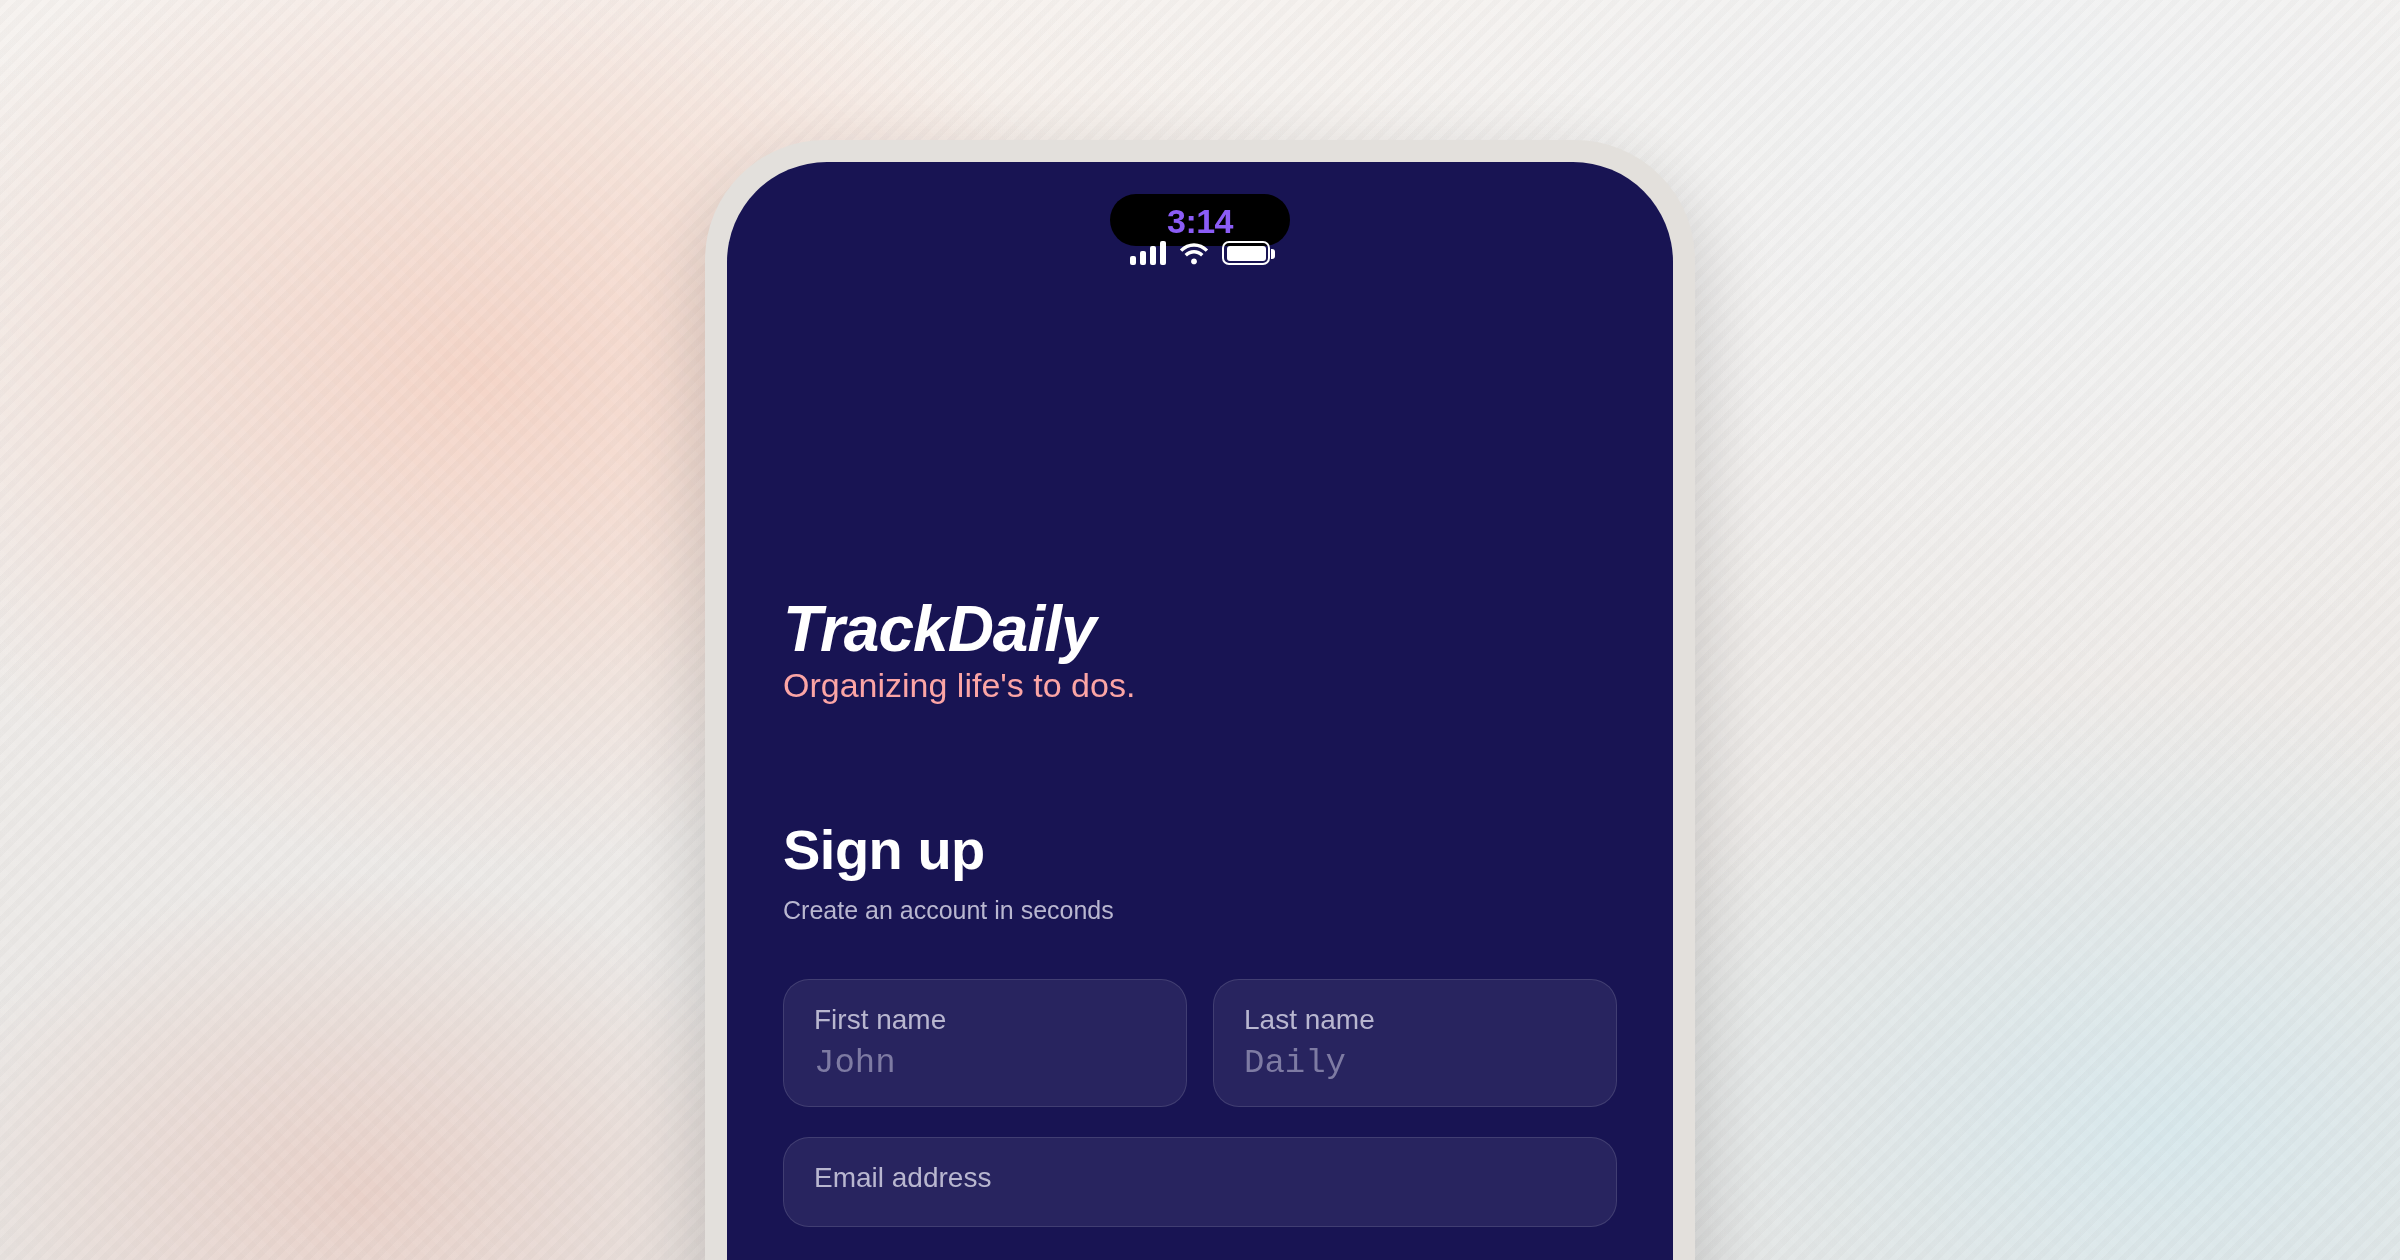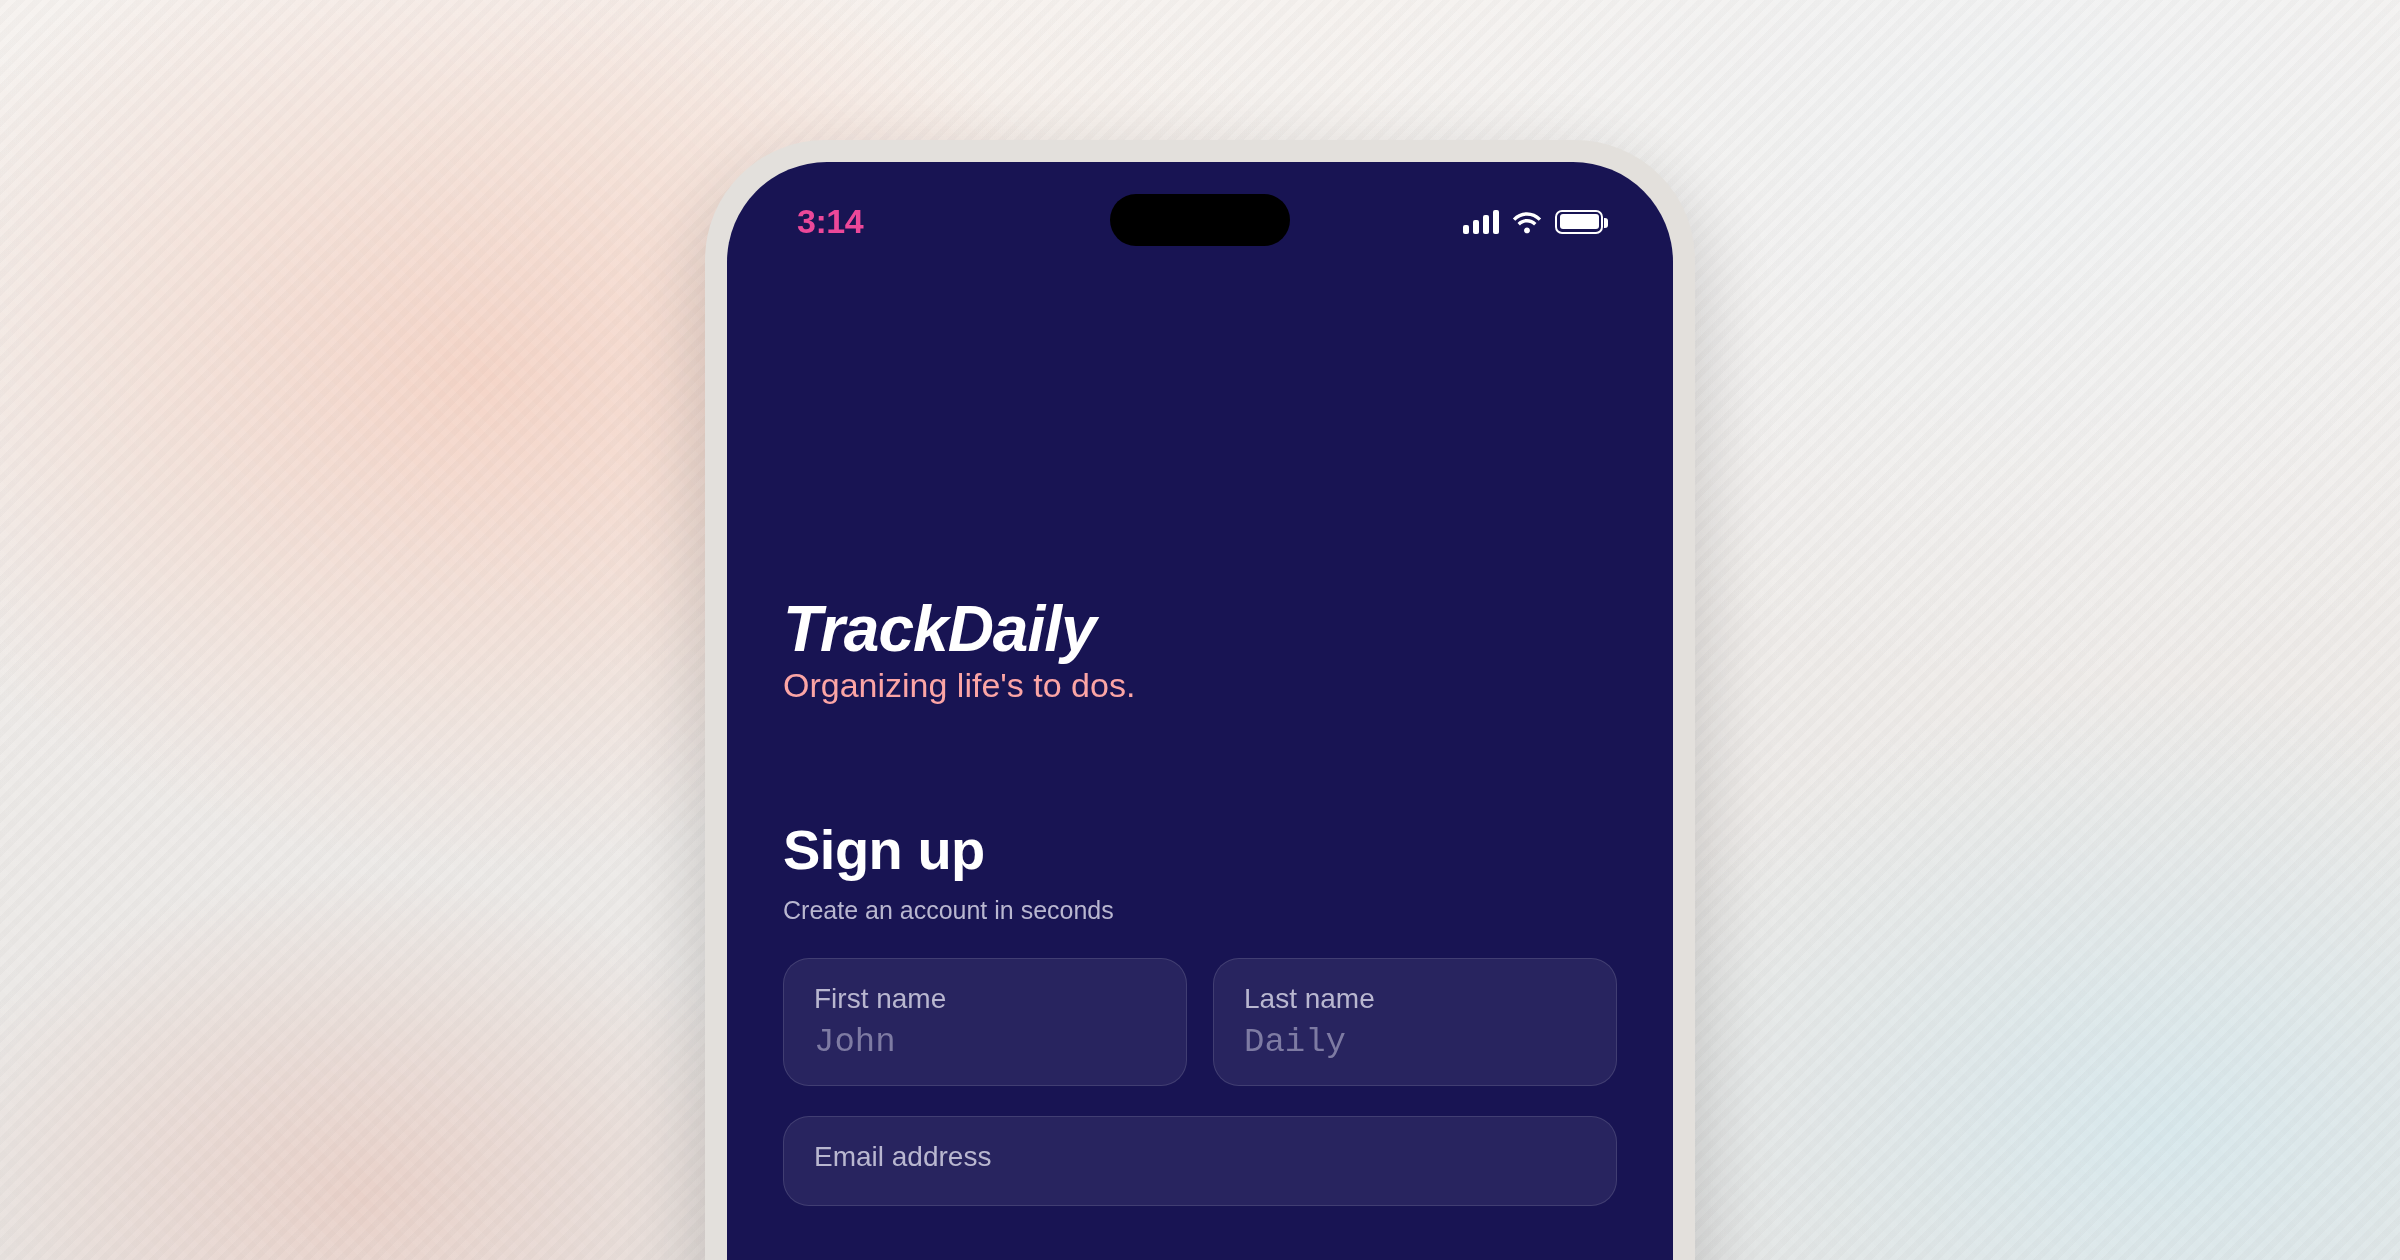--- a/index.html
+++ b/index.html
@@ -47,21 +47,22 @@
 }
 
 .status-bar {
   position: absolute;
   top: 40px;
   left: 0; right: 0;
   display: flex;
   align-items: center;
   justify-content: space-between;
   padding: 0 70px;
-  color: #ec4899;
+  color: #8b5cf6;
+  flex-direction: column;
 }
 .status-bar .time { font-size: 34px; font-weight: 600; letter-spacing: -0.5px; }
 .dynamic-island {
   position: absolute;
   top: 32px;
   left: 50%;
   transform: translateX(-50%);
   width: 180px;
   height: 52px;
   background: #000;
@@ -79,21 +80,21 @@
 .battery-icon { width: 48px; height: 24px; border: 2.5px solid #fff; border-radius: 7px; position: relative; }
 .battery-icon::after { content:""; position:absolute; right:-7px; top:6px; width:4px; height:10px; background:#fff; border-radius: 0 3px 3px 0; }
 .battery-icon .fill { position:absolute; inset:2.5px; background:#fff; border-radius:3px; }
 
 .content { position: absolute; top: 430px; left: 56px; right: 56px; color: #fff; }
 .app-title { font-size: 64px; font-weight: 700; letter-spacing: -1px; font-style: italic; }
 .app-tagline { font-size: 34px; color: #fca5a5; margin-top: 0; }
 .signup-heading { font-size: 56px; font-weight: 700; margin-top: 112px; letter-spacing: -0.5px; }
 .signup-sub { font-size: 25px; color: #b9b7d0; margin-top: 14px; }
 
-.field-row { display: flex; gap: 26px; margin-top: 33px; }
+.field-row { display: flex; gap: 26px; margin-top: 54px; }
 .field { flex: 1; background: rgba(255,255,255,0.07); border: 1px solid rgba(255,255,255,0.12); border-radius: 26px; padding: 24px 30px 24px; }
 .field-full { margin-top: 30px; }
 .field-label { font-size: 28px; color: #b9b7d0; margin-bottom: 8px; display:block; }
 .field input {
   background: transparent;
   border: none;
   outline: none;
   width: 100%;
   font-size: 34px;
   color: #fff;

